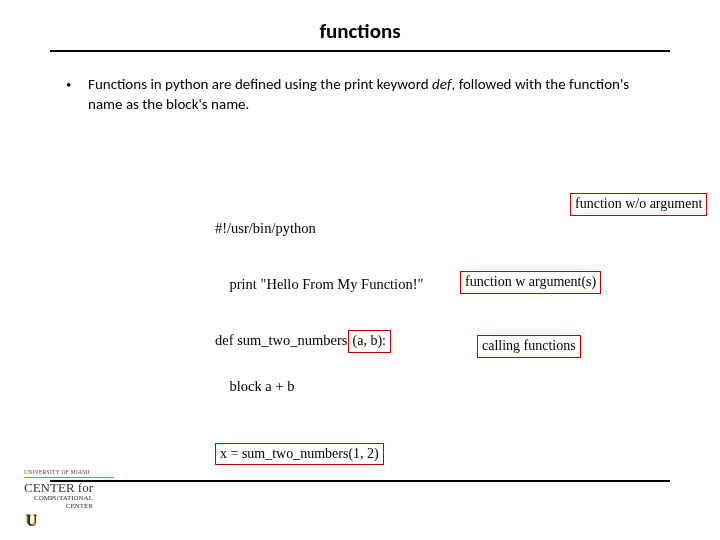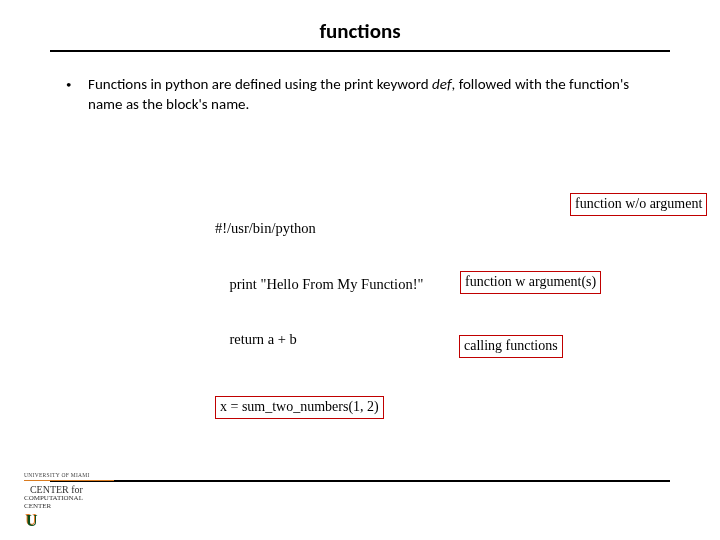--- a/index.html
+++ b/index.html
@@ -63,40 +63,40 @@
     padding: 1px 4px;
     font-family: "Times New Roman", serif;
     font-size: 14px;
     white-space: nowrap;
   }
   .annot {
     position: absolute;
   }
   .annot1 { left: 355px; top: -2px; }
   .annot2 { left: 245px; top: 76px; }
-  .annot3 { left: 244px; top: 140px; }
+  .annot3 { left: 262px; top: 140px; }
   .footer-line {
     position: absolute;
     left: 50px;
     right: 50px;
     bottom: 58px;
     border-bottom: 2px solid #000;
   }
   .footer {
     position: absolute;
     left: 24px;
     bottom: 10px;
     font-size: 6px;
     line-height: 1.1;
     color: #444;
     font-family: "Times New Roman", serif;
   }
   .footer .uni { font-size: 5.5px; letter-spacing: 0.3px; }
-  .footer .ctr1 { font-size: 10px; font-family: Georgia, serif; color: #333; text-align: right; }
-  .footer .ctr2 { font-size: 7px; font-family: Georgia, serif; color: #333; }
+  .footer .ctr1 { font-size: 13px; font-family: Georgia, serif; color: #333; }
+  .footer .ctr2 { font-size: 7px; font-family: Georgia, serif; color: #333; text-align: right; }
   .footer .bar {
     width: 90px;
     border-top: 1.5px solid #d97b1f;
     margin: 2px 0 3px 0;
   }
   .u-logo {
     display: inline-block;
     vertical-align: top;
     margin-top: 2px;
   }
@@ -130,21 +130,22 @@
       <span>Functions in python are defined using the print keyword </span><span class="underline-ital">def</span><span>, followed with the function's name as the block's name.</span>
     </div>
   </div>
 </div>
 
 <div class="code-area">
   <div class="code-line">#!/usr/bin/python</div>
   <div class="gap"></div>
   <div class="code-line">    print "Hello From My Function!"</div>
   <div class="gap"></div>
-  <div class="code-line">    return a + b</div>
+  <div class="code-line"><span>def sum_two_numbers</span><span class="box">(a, b):</span></div>
+  <div class="code-line">    block a + b</div>
   <div class="gap"></div>
   <div class="gap"></div>
   <div class="code-line"><span class="box">x = sum_two_numbers(1, 2)</span></div>
   <div class="gap"></div>
 
   <div class="annot annot1"><span class="box" style="border-width:1.5px;">function w/o argument</span></div>
   <div class="annot annot2"><span class="box">function w argument(s)</span></div>
   <div class="annot annot3"><span class="box">calling functions</span></div>
 </div>
 

